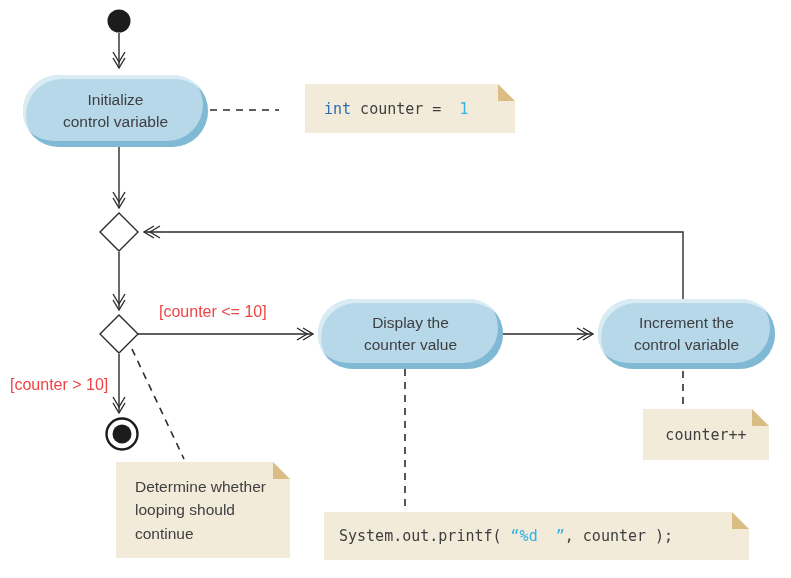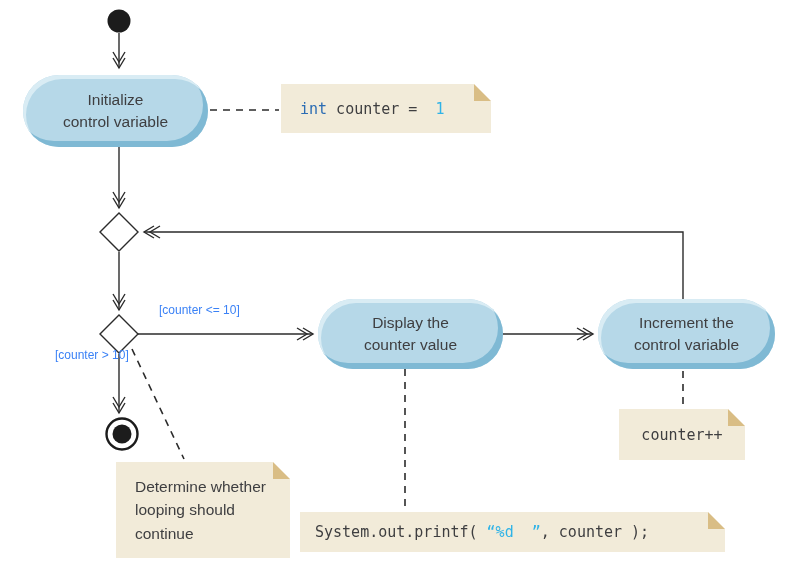--- a/index.html
+++ b/index.html
@@ -23,27 +23,27 @@
   
   .note {
     position:absolute; background:#f2ebd9;
     color:#3e3e40;
   }
   .note::before {
     content:""; position:absolute; top:0; right:0; width:0; height:0;
     border-style:solid; border-width:0 17px 17px 0;
     border-color:transparent #ffffff #d9bd85 transparent;
   }
-  .note-flex { display:flex; align-items:center; }
+  .note-flex { display:flex; align-items:center;margin-left:24px; }
 
   .code { font-family:"DejaVu Sans Mono", monospace; font-size:15px; white-space:pre; color:#3e3e40; }
   .tok-kw  { color:#2b6cb3; }
   .tok-lit { color:#2fb3e7; }
 
-  .guard { position:absolute; color:#3b82f6; font-size:12px; white-space:nowrap; }
+  .guard { position:absolute; color:#ef4444; font-size:16px; white-space:nowrap; }
 
   .note-text-sans { font-size:15.5px; line-height:1.5; white-space:pre-line; }
 </style>
 </head>
 <body>
 
 <div class="canvas">
 
   <svg class="edges" viewBox="0 0 791 578" xmlns="http://www.w3.org/2000/svg">
     <defs>
@@ -84,33 +84,33 @@
     <span>Display the
 counter value</span>
   </div>
 
   <div class="pill" style="left:598px; top:299px; width:177px; height:70px;">
     <span>Increment the
 control variable</span>
   </div>
 
   <div class="guard" style="left:159px; top:303px;">[counter &lt;= 10]</div>
-  <div class="guard" style="left:10px; top:348px;margin-left:45px;">[counter &gt; 10]</div>
+  <div class="guard" style="left:10px; top:376px;">[counter &gt; 10]</div>
 
   <div class="note note-flex" style="left:281px; top:84px; width:191px; height:49px; padding-left:19px;">
     <span class="code"><span class="tok-kw">int</span><span> counter =  </span><span class="tok-lit">1</span></span>
   </div>
 
   <div class="note" style="left:96px; top:462px; width:174px; height:96px; padding:13px 0 0 19px; box-sizing:border-box;margin-left:20px;">
     <div class="note-text-sans">Determine whether
 looping should
 continue</div>
   </div>
 
-  <div class="note note-flex" style="left:300px; top:512px; width:410px; height:40px; padding-left:15px;">
+  <div class="note note-flex" style="left:300px; top:512px; width:410px; height:48px; padding-left:15px;">
     <span class="code"><span>System.out.printf( </span><span class="tok-lit">“%d  ”</span><span>, counter );</span></span>
   </div>
 
   <div class="note note-flex" style="left:619px; top:409px; width:126px; height:51px; justify-content:center;">
     <span class="code">counter++</span>
   </div>
 
 </div>
 
 </body></html>

